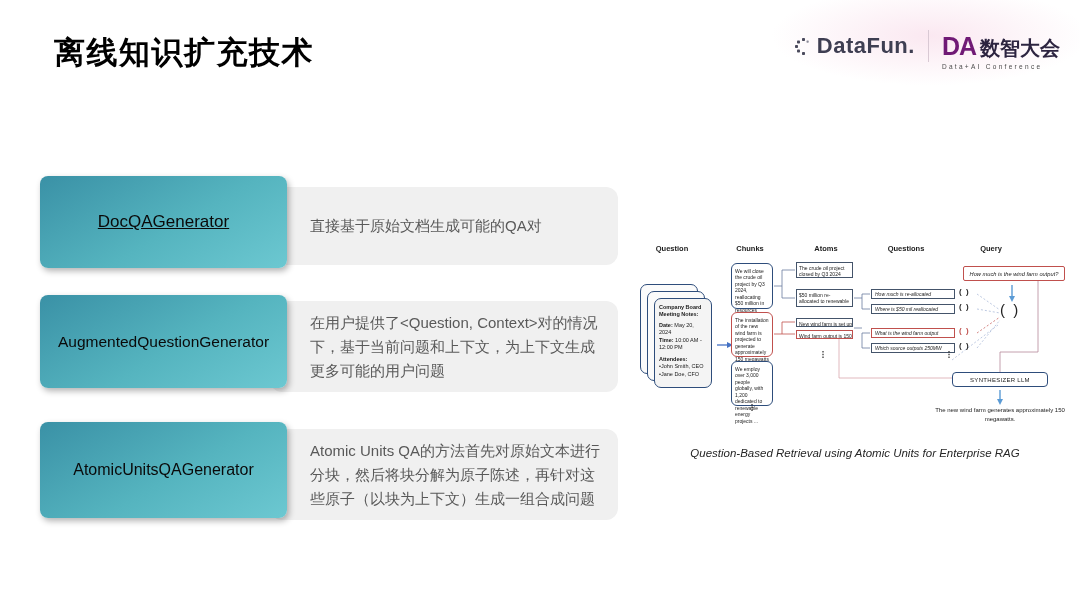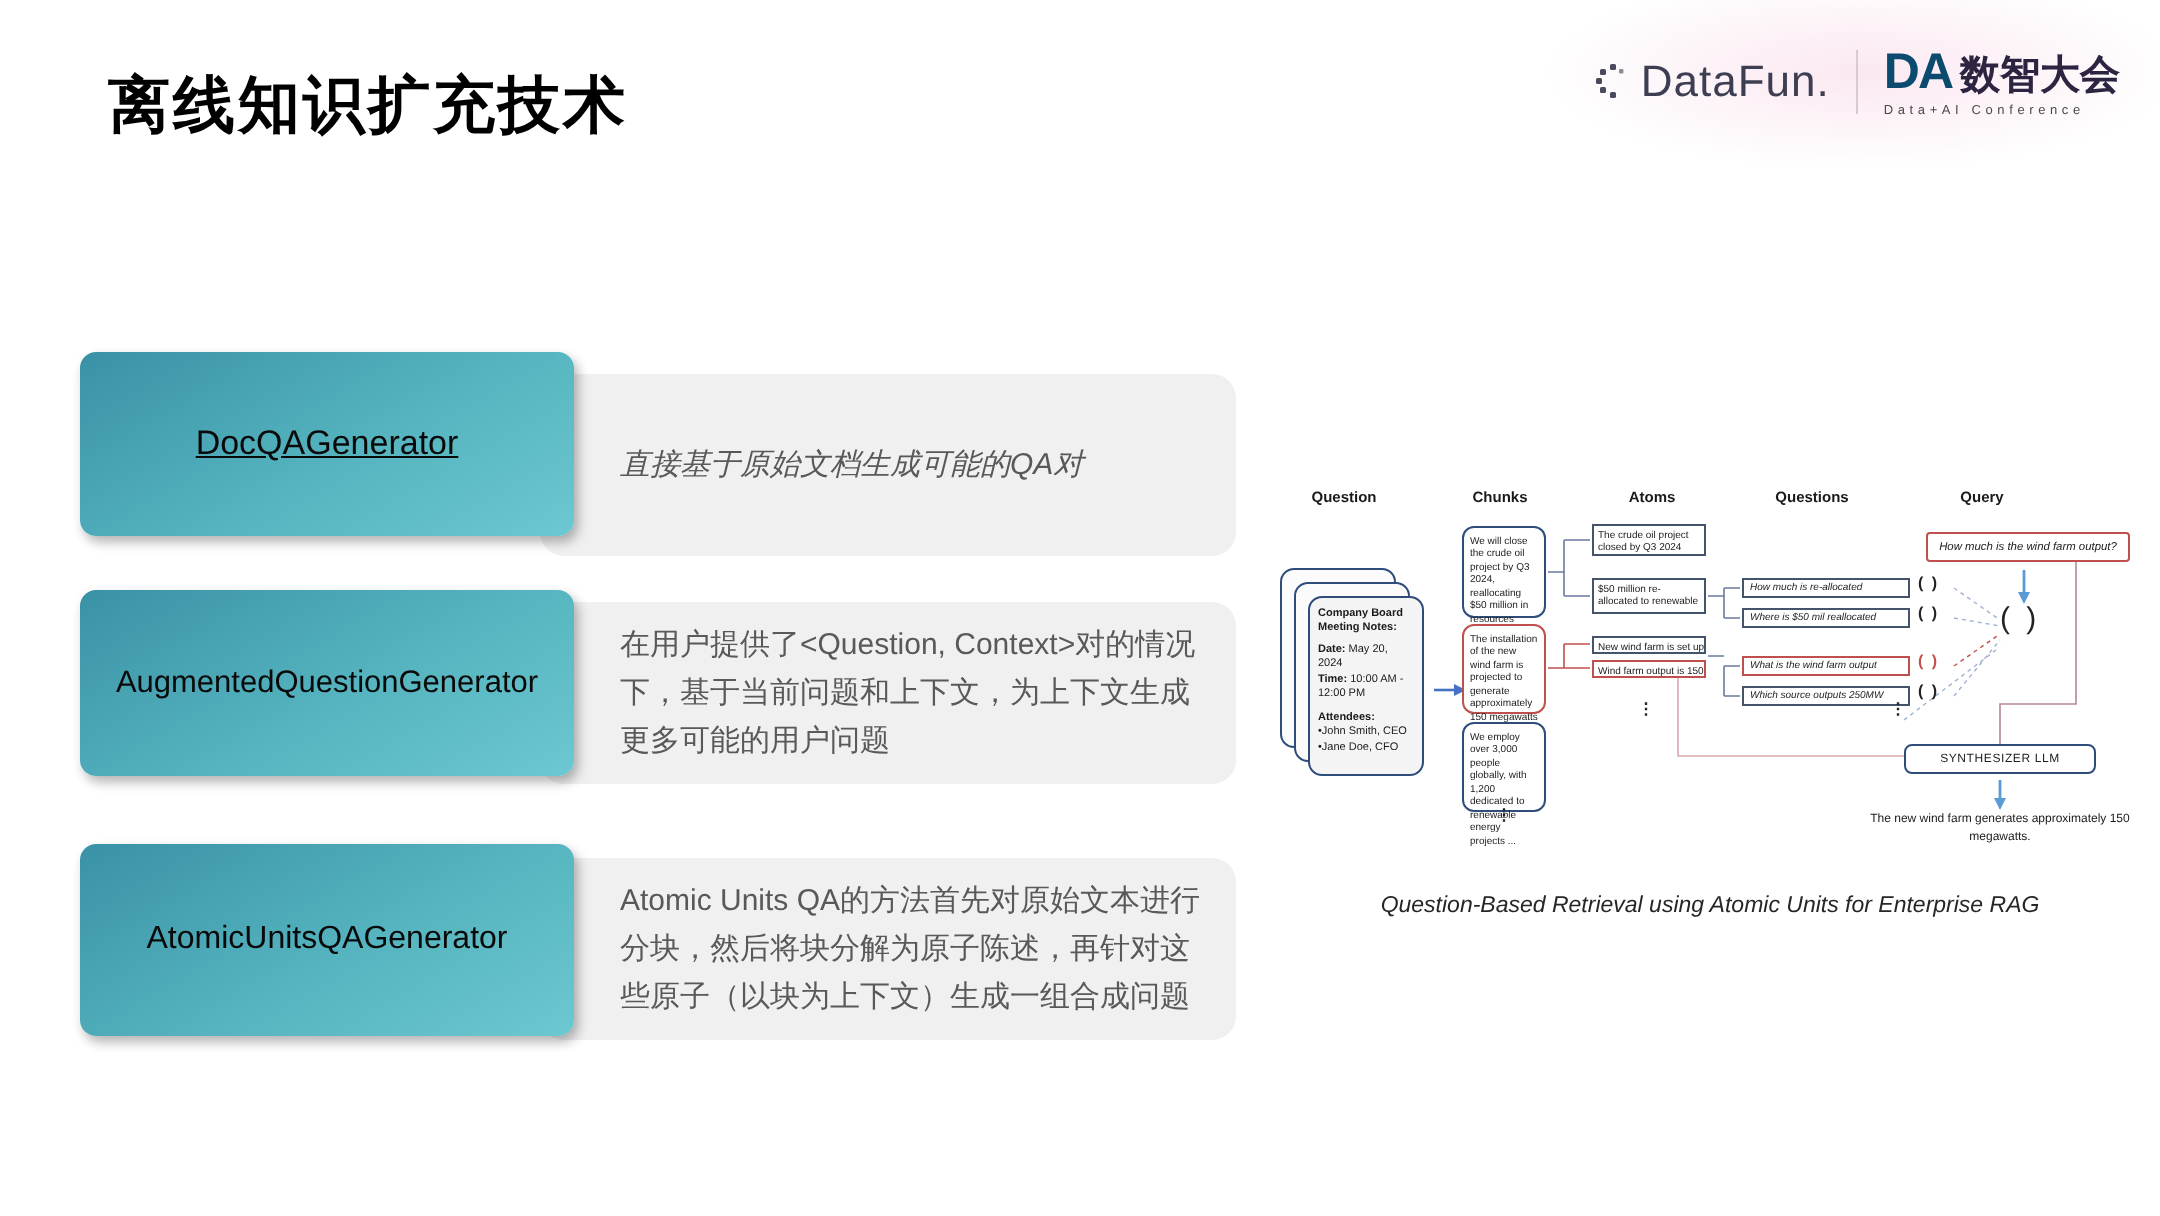--- a/index.html
+++ b/index.html
@@ -16,45 +16,45 @@
     font-size: 31px; font-weight: 700; color: #000; letter-spacing: 1.5px;
   }
   
   .logo-glow {
     position: absolute; right: -10px; top: -14px; width: 320px; height: 100px;
     background: radial-gradient(ellipse at center, rgba(247,213,229,0.55) 0%, rgba(255,255,255,0) 70%);
     pointer-events: none;
   }
   .logos { position: absolute; top: 22px; right: 20px; display: flex; align-items: center; gap: 13px; }
   .datafun-wrap { display: flex; align-items: center; gap: 5px; }
-  .datafun-text { font-size: 22px; font-weight: 400; color: #3e3e52; letter-spacing: 0.5px; }
+  .datafun-text { font-size: 22px; font-weight: 700; color: #3e3e52; letter-spacing: 0.5px; }
   .logo-divider { width: 1px; height: 32px; background: #d9c9d4; }
   .da-wrap { display: flex; flex-direction: column; }
   .da-row { display: flex; align-items: baseline; gap: 4px; }
-  .da-abbr { font-size: 25px; font-weight: 900; color: #0c4a6e; letter-spacing: -1px; }
+  .da-abbr { font-size: 25px; font-weight: 900; color: #701a75; letter-spacing: -1px; margin-top: 10px; }
   .da-cn { font-size: 20px; font-weight: 700; color: #2c2440; }
   .da-sub { font-size: 6.5px; letter-spacing: 2.3px; color: #4a4a4a; margin-top: 1px; }
   
   .gen-box {
     position: absolute; left: 40px; width: 247px; z-index: 2;
     border-radius: 8px;
     background: linear-gradient(150deg, #3a91a6 0%, #55b4bf 55%, #6cc8d1 100%);
     box-shadow: 2px 3px 6px rgba(0,0,0,0.3);
     display: flex; align-items: center; justify-content: center;
     color: #0a0a0a; font-weight: 500;
   }
   .gen-desc {
     position: absolute; left: 270px; width: 348px; z-index: 1;
     border-radius: 12px; background: #f0f0f0;
     display: flex; align-items: center;
     padding-left: 40px; padding-right: 16px;
     color: #595959; font-size: 15px; line-height: 24px;
   }
   .gen1-box { top: 176px; height: 92px; font-size: 17px; text-decoration: underline; }
-  .gen1-desc { top: 187px; height: 91px; font-style: italic; }
+  .gen1-desc { top: 187px; height: 78px; }
   .gen2-box { top: 295px; height: 93px; font-size: 15.5px; }
   .gen2-desc { top: 301px; height: 91px; }
   .gen3-box { top: 422px; height: 96px; font-size: 16px; }
   .gen3-desc { top: 429px; height: 91px; }
   
   .diagram { position: absolute; left: 630px; top: 240px; width: 450px; height: 235px; }
   .diagram svg.connectors { position: absolute; left: 0; top: 0; z-index: 0; }
   .col-header {
     position: absolute; top: 4px; transform: translateX(-50%);
     font-size: 7.5px; font-weight: 700; color: #1a1a1a; z-index: 2; white-space: nowrap;

